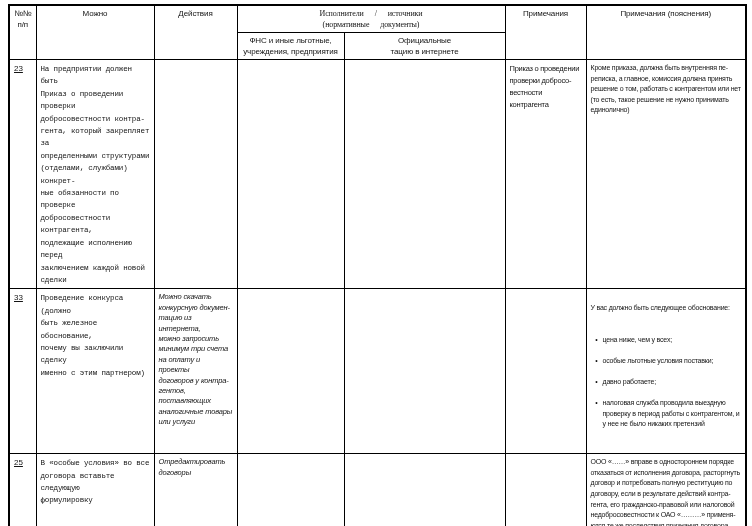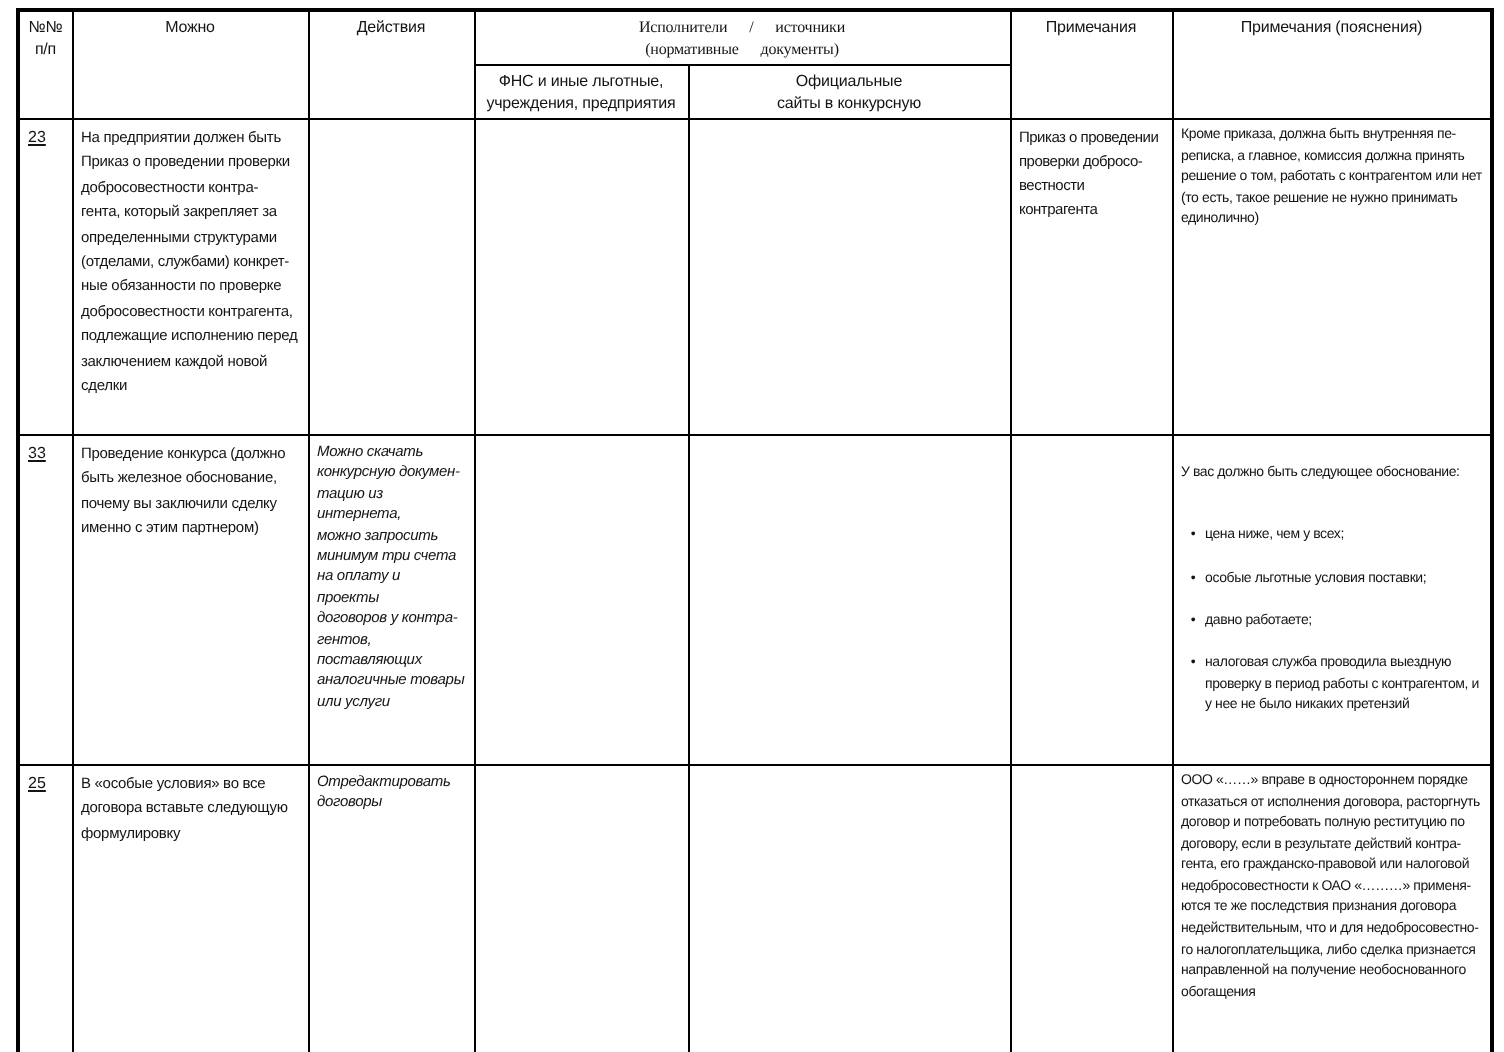--- a/index.html
+++ b/index.html
@@ -34,21 +34,21 @@
   }
   td {
     font-size:7.5px;
     line-height:11px;
     letter-spacing:-0.15px;
     white-space:pre-line;
     text-align:left;
   }
   .h-exec { word-spacing:9px;font-family:Liberation Serif, serif; }
   td.c-num   { font-size:8px; letter-spacing:0;text-decoration:underline; }
-  td.c-path  { line-height:12.4px; }
+  td.c-path  { line-height:12.4px;font-family:Liberation Mono, monospace; }
   td.c-act   { line-height:10.4px;font-style:italic; }
   td.c-res   { line-height:12px; letter-spacing:-0.25px;margin-left:30px; }
   td.c-notes { font-size:7px; line-height:10.6px; letter-spacing:-0.2px; }
   tr.r-23 { height:158px; }
   tr.r-24 { height:132px; }
   tr.r-25 { height:180px; }
   tr.h-1  { height:24px; }
   tr.h-2  { height:22px; }
   .notes-intro { white-space:pre-line; }
   .bullet-list { margin-top:0px; }
@@ -78,21 +78,21 @@
         <th rowspan="2">Действия</th>
         <th colspan="2" class="h-exec">Исполнители / источники
 (нормативные документы)</th>
         <th rowspan="2">Примечания</th>
         <th rowspan="2">Примечания (пояснения)</th>
       </tr>
       <tr class="h-2">
         <th>ФНС и иные льготные,
 учреждения, предприятия</th>
         <th>Официальные
-сайты в конкурсную</th>
+тацию в интернете</th>
       </tr>
     </thead>
     <tbody>
       <tr class="r-23">
         <td class="c-num">23</td>
         <td class="c-path">На предприятии должен быть
 Приказ о проведении проверки
 добросовестности контра-
 гента, который закрепляет за
 определенными структурами

